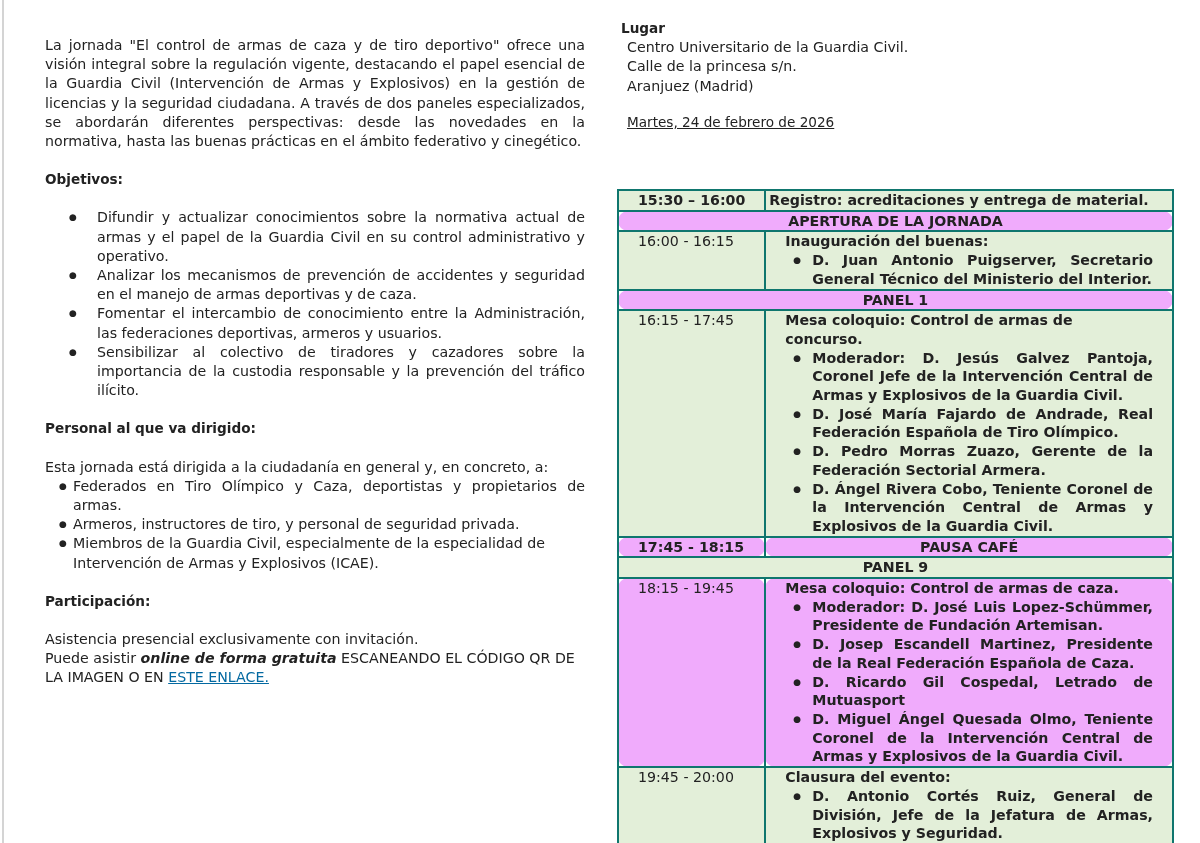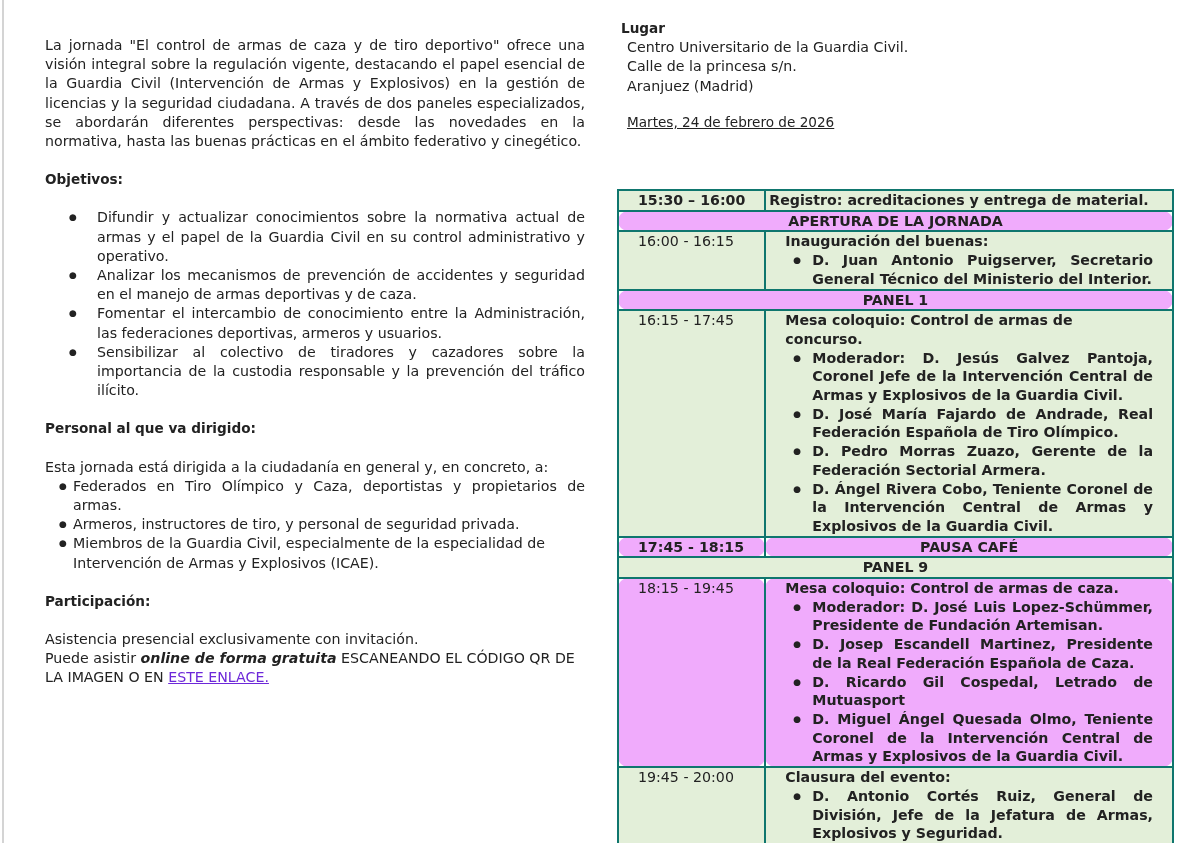--- a/index.html
+++ b/index.html
@@ -15,21 +15,21 @@
   .justify { text-align: justify; margin: 0; }
   .heading { font-weight: bold; margin: 0; font-size: 13.6px; }
   .left .heading { margin-top: 18px; }
   ul.obj { margin: 19px 0 0 0; padding-left: 52px; list-style: none; }
   ul.obj li { position: relative; text-align: justify; }
   ul.obj li::before { content: "●"; position: absolute; left: -28px; top: 0; font-size: 9px; }
   ul.aud { margin: 0; padding-left: 28px; list-style: none; }
   ul.aud li { position: relative; }
   ul.aud li::before { content: "●"; position: absolute; left: -14px; top: 0; font-size: 9px; }
   .p-gap { margin-top: 19px; }
-  a.link { color: #6d28d9; }
+  a.link { color: #0369a1; }
 
   
   .right { position: absolute; left: 621px; top: 19px; width: 560px; font-size: 14.2px; line-height: 19.2px; }
   .addr { padding-left: 6px; }
   .date { margin-top: 17px; padding-left: 6px; font-weight: normal; text-decoration: underline; font-size: 13.6px; }
 
   table.prog {
     position: absolute; left: 617px; top: 189px; width: 557px;
     border-collapse: collapse; font-size: 14.2px; line-height: 18.7px;
   }

